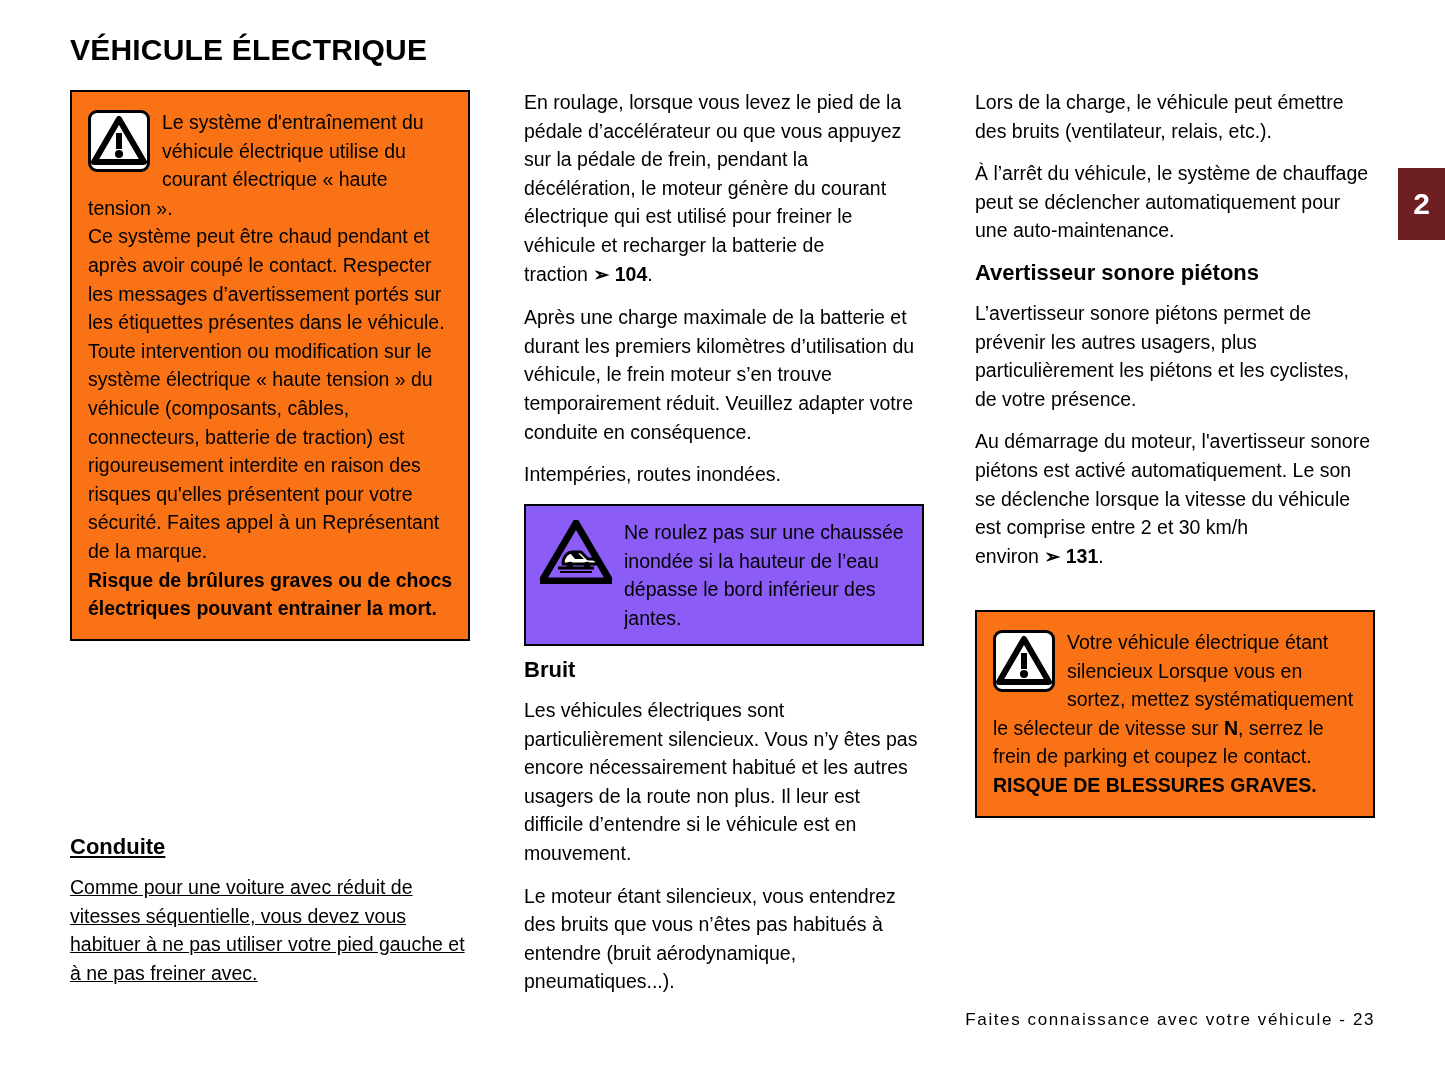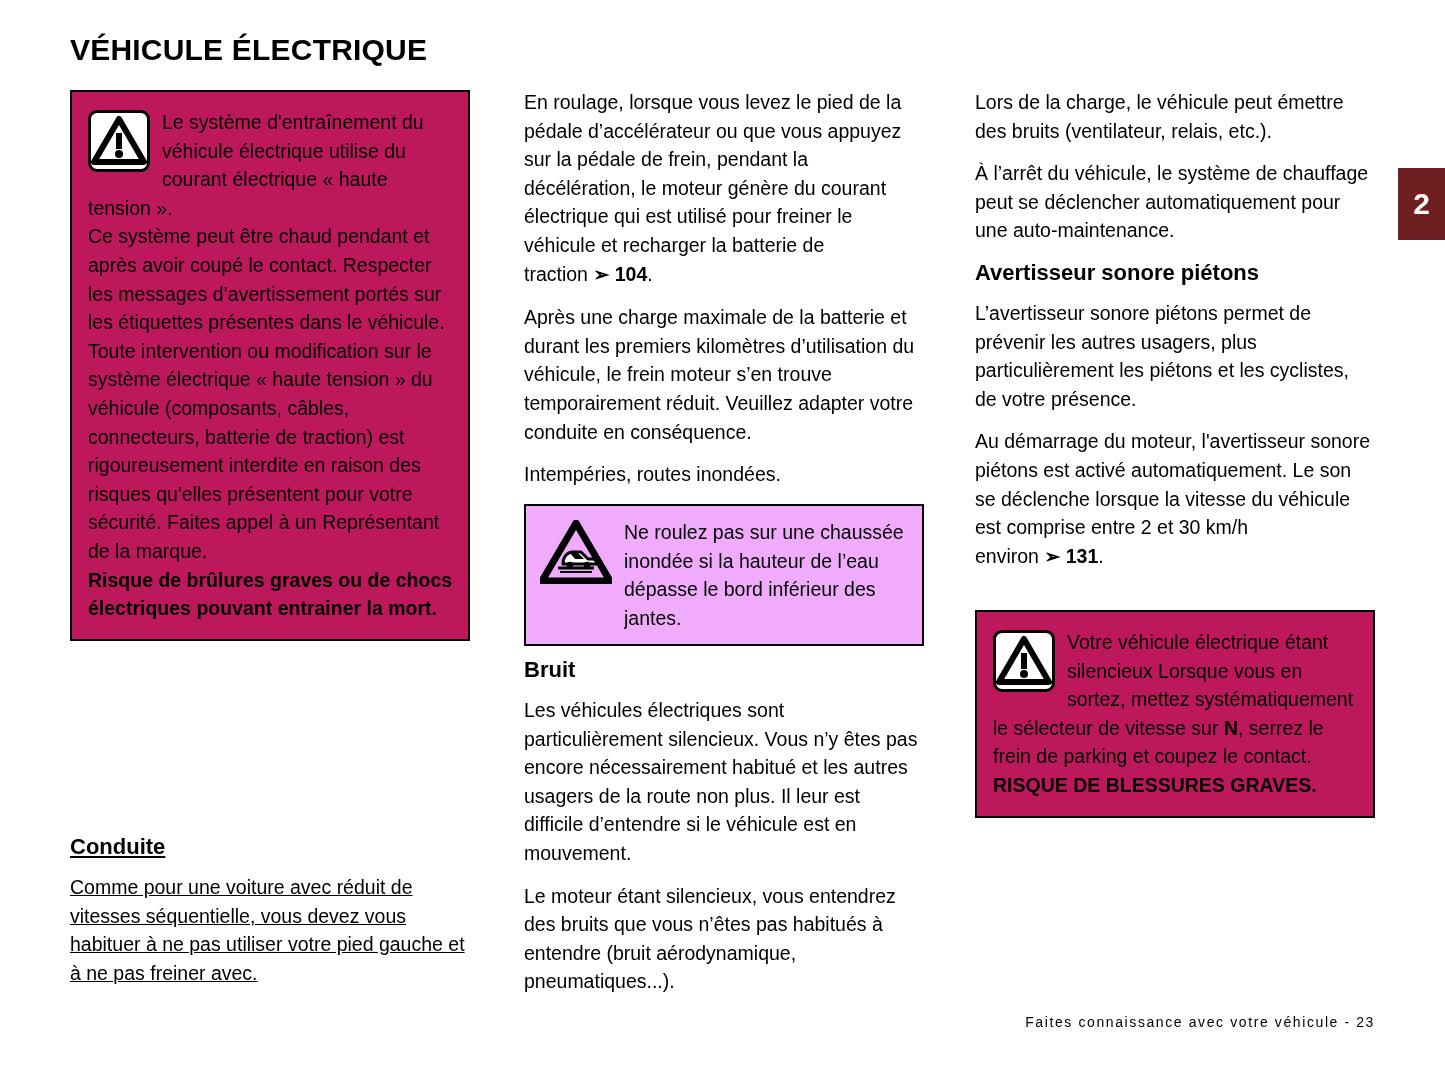--- a/index.html
+++ b/index.html
@@ -83,26 +83,26 @@
   }
   .arrow {
     font-weight: bold;
     font-size: 19px;
     letter-spacing: 0;
   }
 
   
   .warnbox {
     border: 2px solid #000000;
-    background: #be185d;
+    background: #f97316;
     box-sizing: border-box;
     padding: 16px 14px 16px 16px;
   }
   .warnbox.plain {
-    background: #f0abfc;
+    background: #8b5cf6;
     padding: 12px 14px 12px 14px;
   }
   .warnbox p {
     font-size: 19.5px;
     line-height: 28.6px;
     margin: 0;
   }
 
   
   .warn-icon {
@@ -166,21 +166,21 @@
     top: 578px;
     width: 400px;
     margin-top: 32px;
   }
 
   
   .footer {
     position: absolute;
     right: 70px;
     bottom: 40px;
-    font-size: 14px;
+    font-size: 17px;
     letter-spacing: 1.6px;
     white-space: nowrap;
   }
 </style>
 </head>
 <body>
 
 <div class="page">
 
   <div class="page-title">VÉHICULE ÉLECTRIQUE</div>

